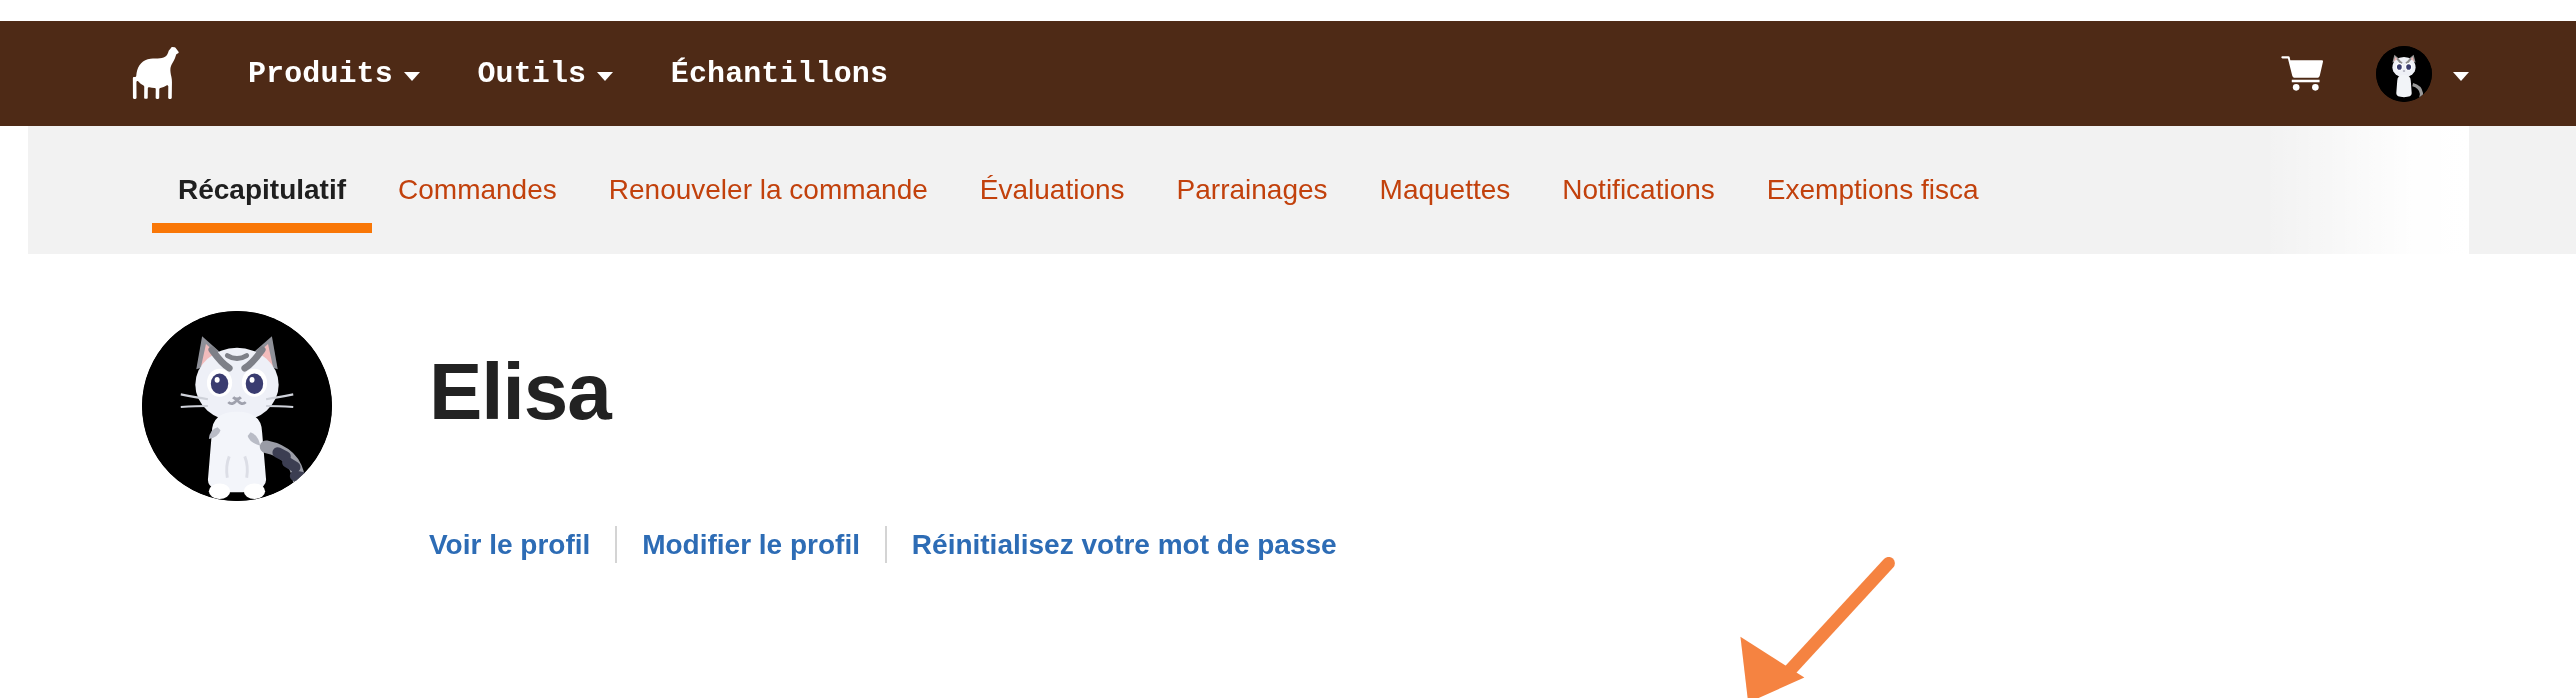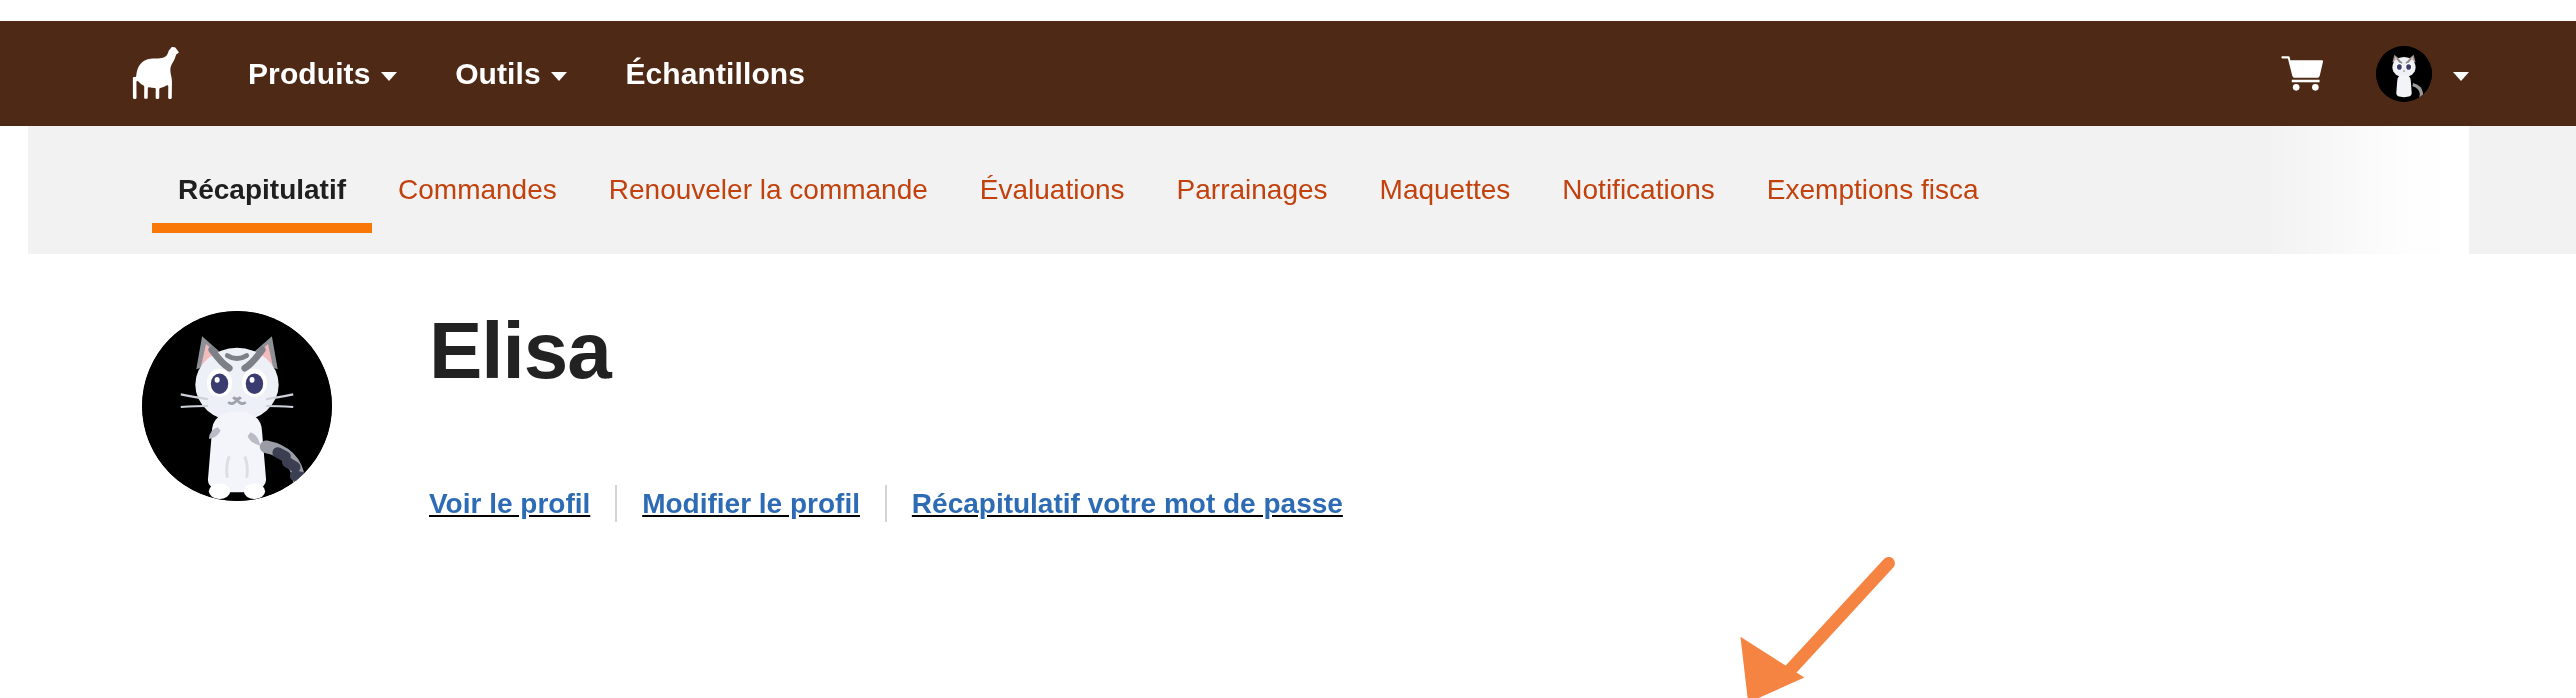--- a/index.html
+++ b/index.html
@@ -25,20 +25,21 @@
 
   
   .global-header {
     height: 105px;
     background: #4e2a16;
     display: flex;
     align-items: center;
     padding: 0 0 0 124px;
     box-sizing: border-box;
     position: relative;
+    font-family: Liberation Mono, monospace;
   }
   .brand-logo {
     width: 60px;
     height: 60px;
     display: flex;
     align-items: center;
     justify-content: center;
     margin-right: 35px;
     flex: 0 0 auto;
   }
@@ -182,20 +183,21 @@
     height: 190px;
     border-radius: 50%;
     background: #000000;
     overflow: hidden;
     flex: 0 0 auto;
     margin-top: 9.7px;
   }
   .profile-body {
     margin-left: 97px;
     padding-top: 9.7px;
+    margin-top: 41px;
   }
   .profile-name {
     font-size: 80px;
     font-weight: bold;
     color: #222222;
     line-height: 1;
     letter-spacing: -1px;
     margin: 0;
   }
   .profile-subline {
@@ -210,21 +212,20 @@
     filter: blur(2.9px);
     white-space: nowrap;
     display: block;
     line-height: 54px;
   }
 
   .profile-links {
     display: flex;
     align-items: center;
     margin-top: 15.5px;
-    text-decoration: underline;
   }
   .profile-link {
     color: #2d6cb5;
     font-size: 28px;
     font-weight: bold;
     padding: 13.6px 25px;
     white-space: nowrap;
     cursor: pointer;
   }
   .profile-link:first-child { padding-left: 0; }
@@ -402,21 +403,21 @@
       <div class="profile-links">
         <div class="profile-link">
           <span>Voir le profil</span>
         </div>
         <div class="link-divider"></div>
         <div class="profile-link">
           <span>Modifier le profil</span>
         </div>
         <div class="link-divider"></div>
         <div class="profile-link">
-          <span>Récapitulatif votre mot de passe</span>
+          <span>Réinitialisez votre mot de passe</span>
         </div>
       </div>
     </div>
   </div>
 
   <div class="annotation-arrow">
     <svg width="184" height="180" viewBox="0 0 190 185" aria-hidden="true">
       <g>
         <path d="M171 6 L66 120" stroke="#f58341" stroke-width="13" stroke-linecap="round" fill="none"></path>
         <path d="M18 82 L84 124 L26 150 Z" fill="#f58341"></path>

